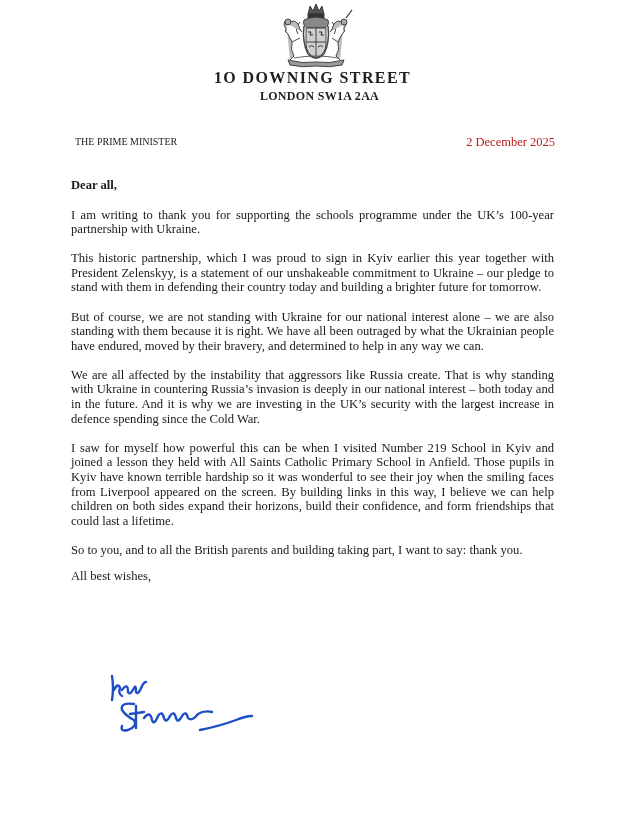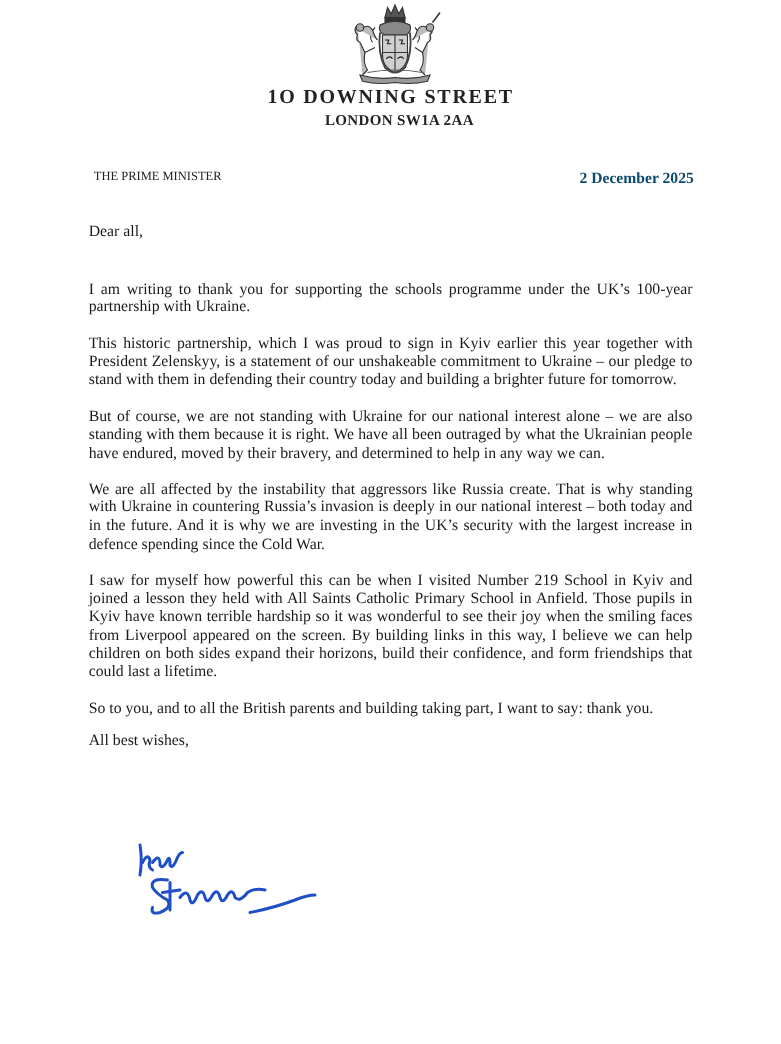--- a/index.html
+++ b/index.html
@@ -53,37 +53,38 @@
       left: 75px;
       top: 136px;
       font-size: 10px;
       color: #222;
     }
     .date {
       position: absolute;
       right: 70px;
       top: 135px;
       font-size: 12.5px;
-      font-weight: bold;
-      color: #0c4a6e;
+      font-weight: normal;
+      color: #b91c1c;
     }
     .letter-body {
       position: absolute;
       left: 71px;
       top: 178px;
       width: 483px;
       font-size: 12.6px;
       line-height: 14.6px;
     }
     .letter-body p {
       margin: 0 0 14.5px 0;
       text-align: justify;
     }
     .letter-body p.salutation {
-      margin-bottom: 31px;
+      margin-bottom: 15px;
+      font-weight: bold;
     }
     .letter-body p.closing-line {
       margin-bottom: 12px;
     }
     .signature {
       position: absolute;
       left: 108px;
       top: 670px;
       width: 160px;
       height: 80px;

